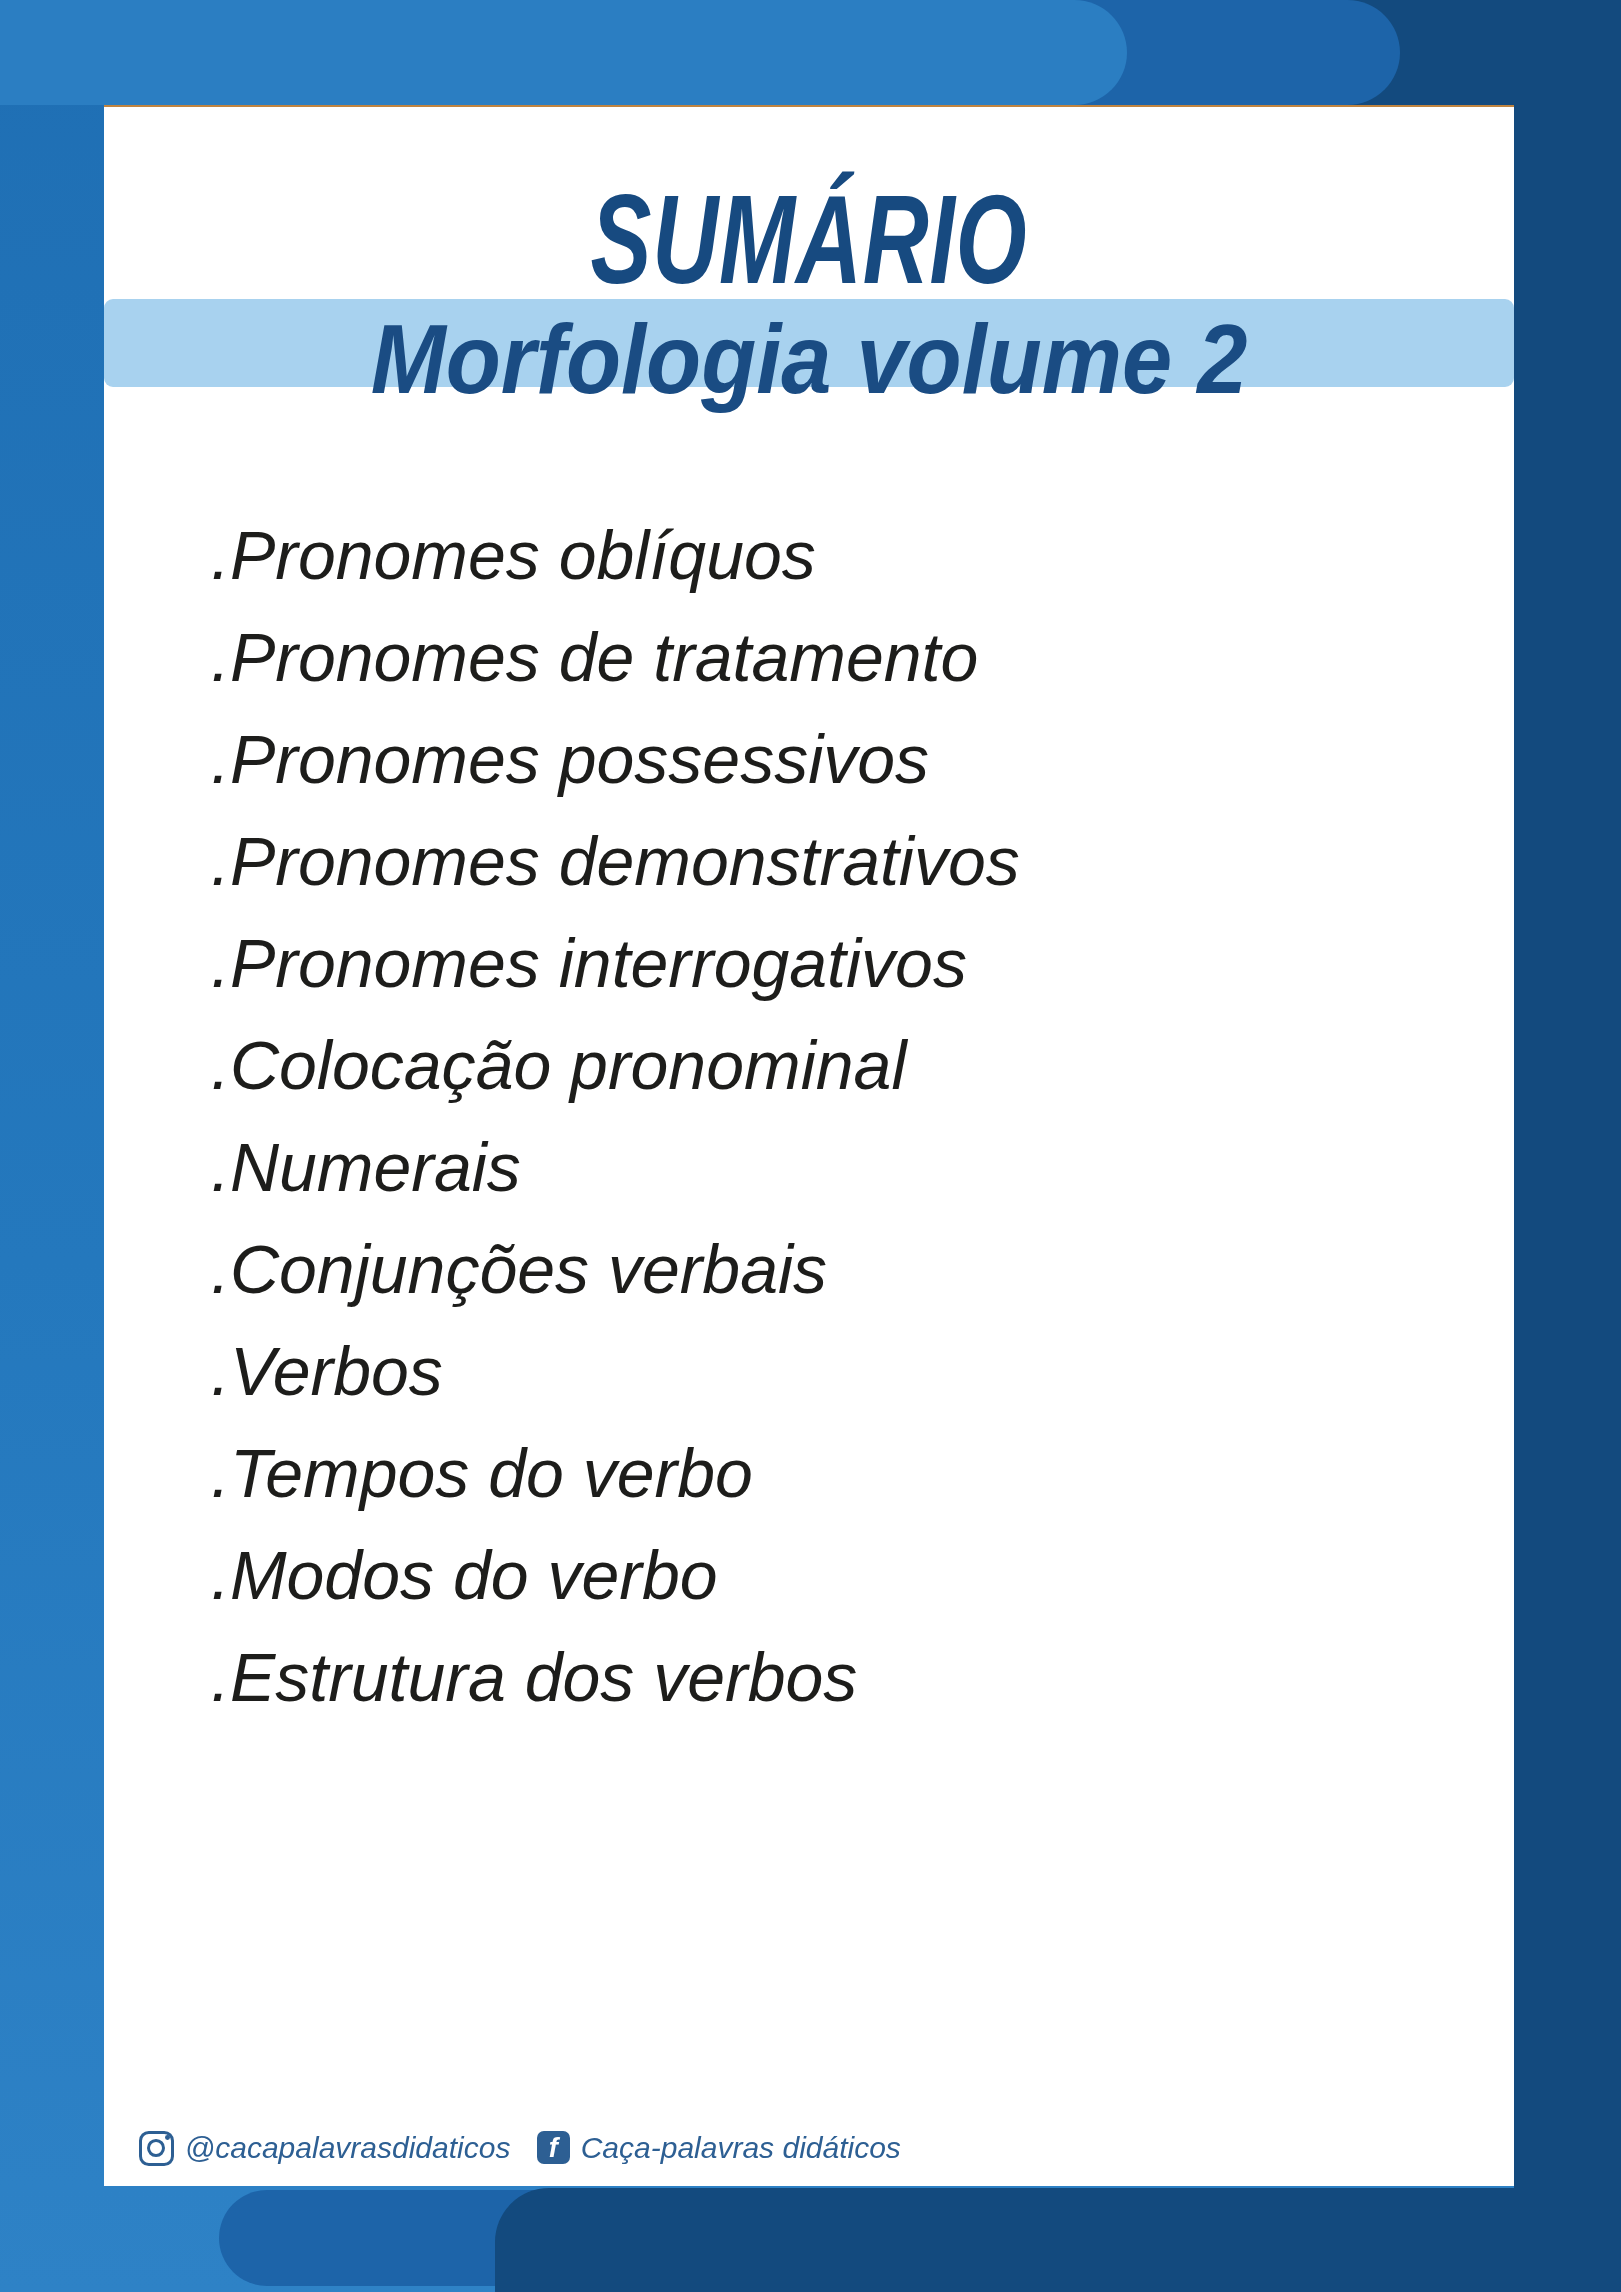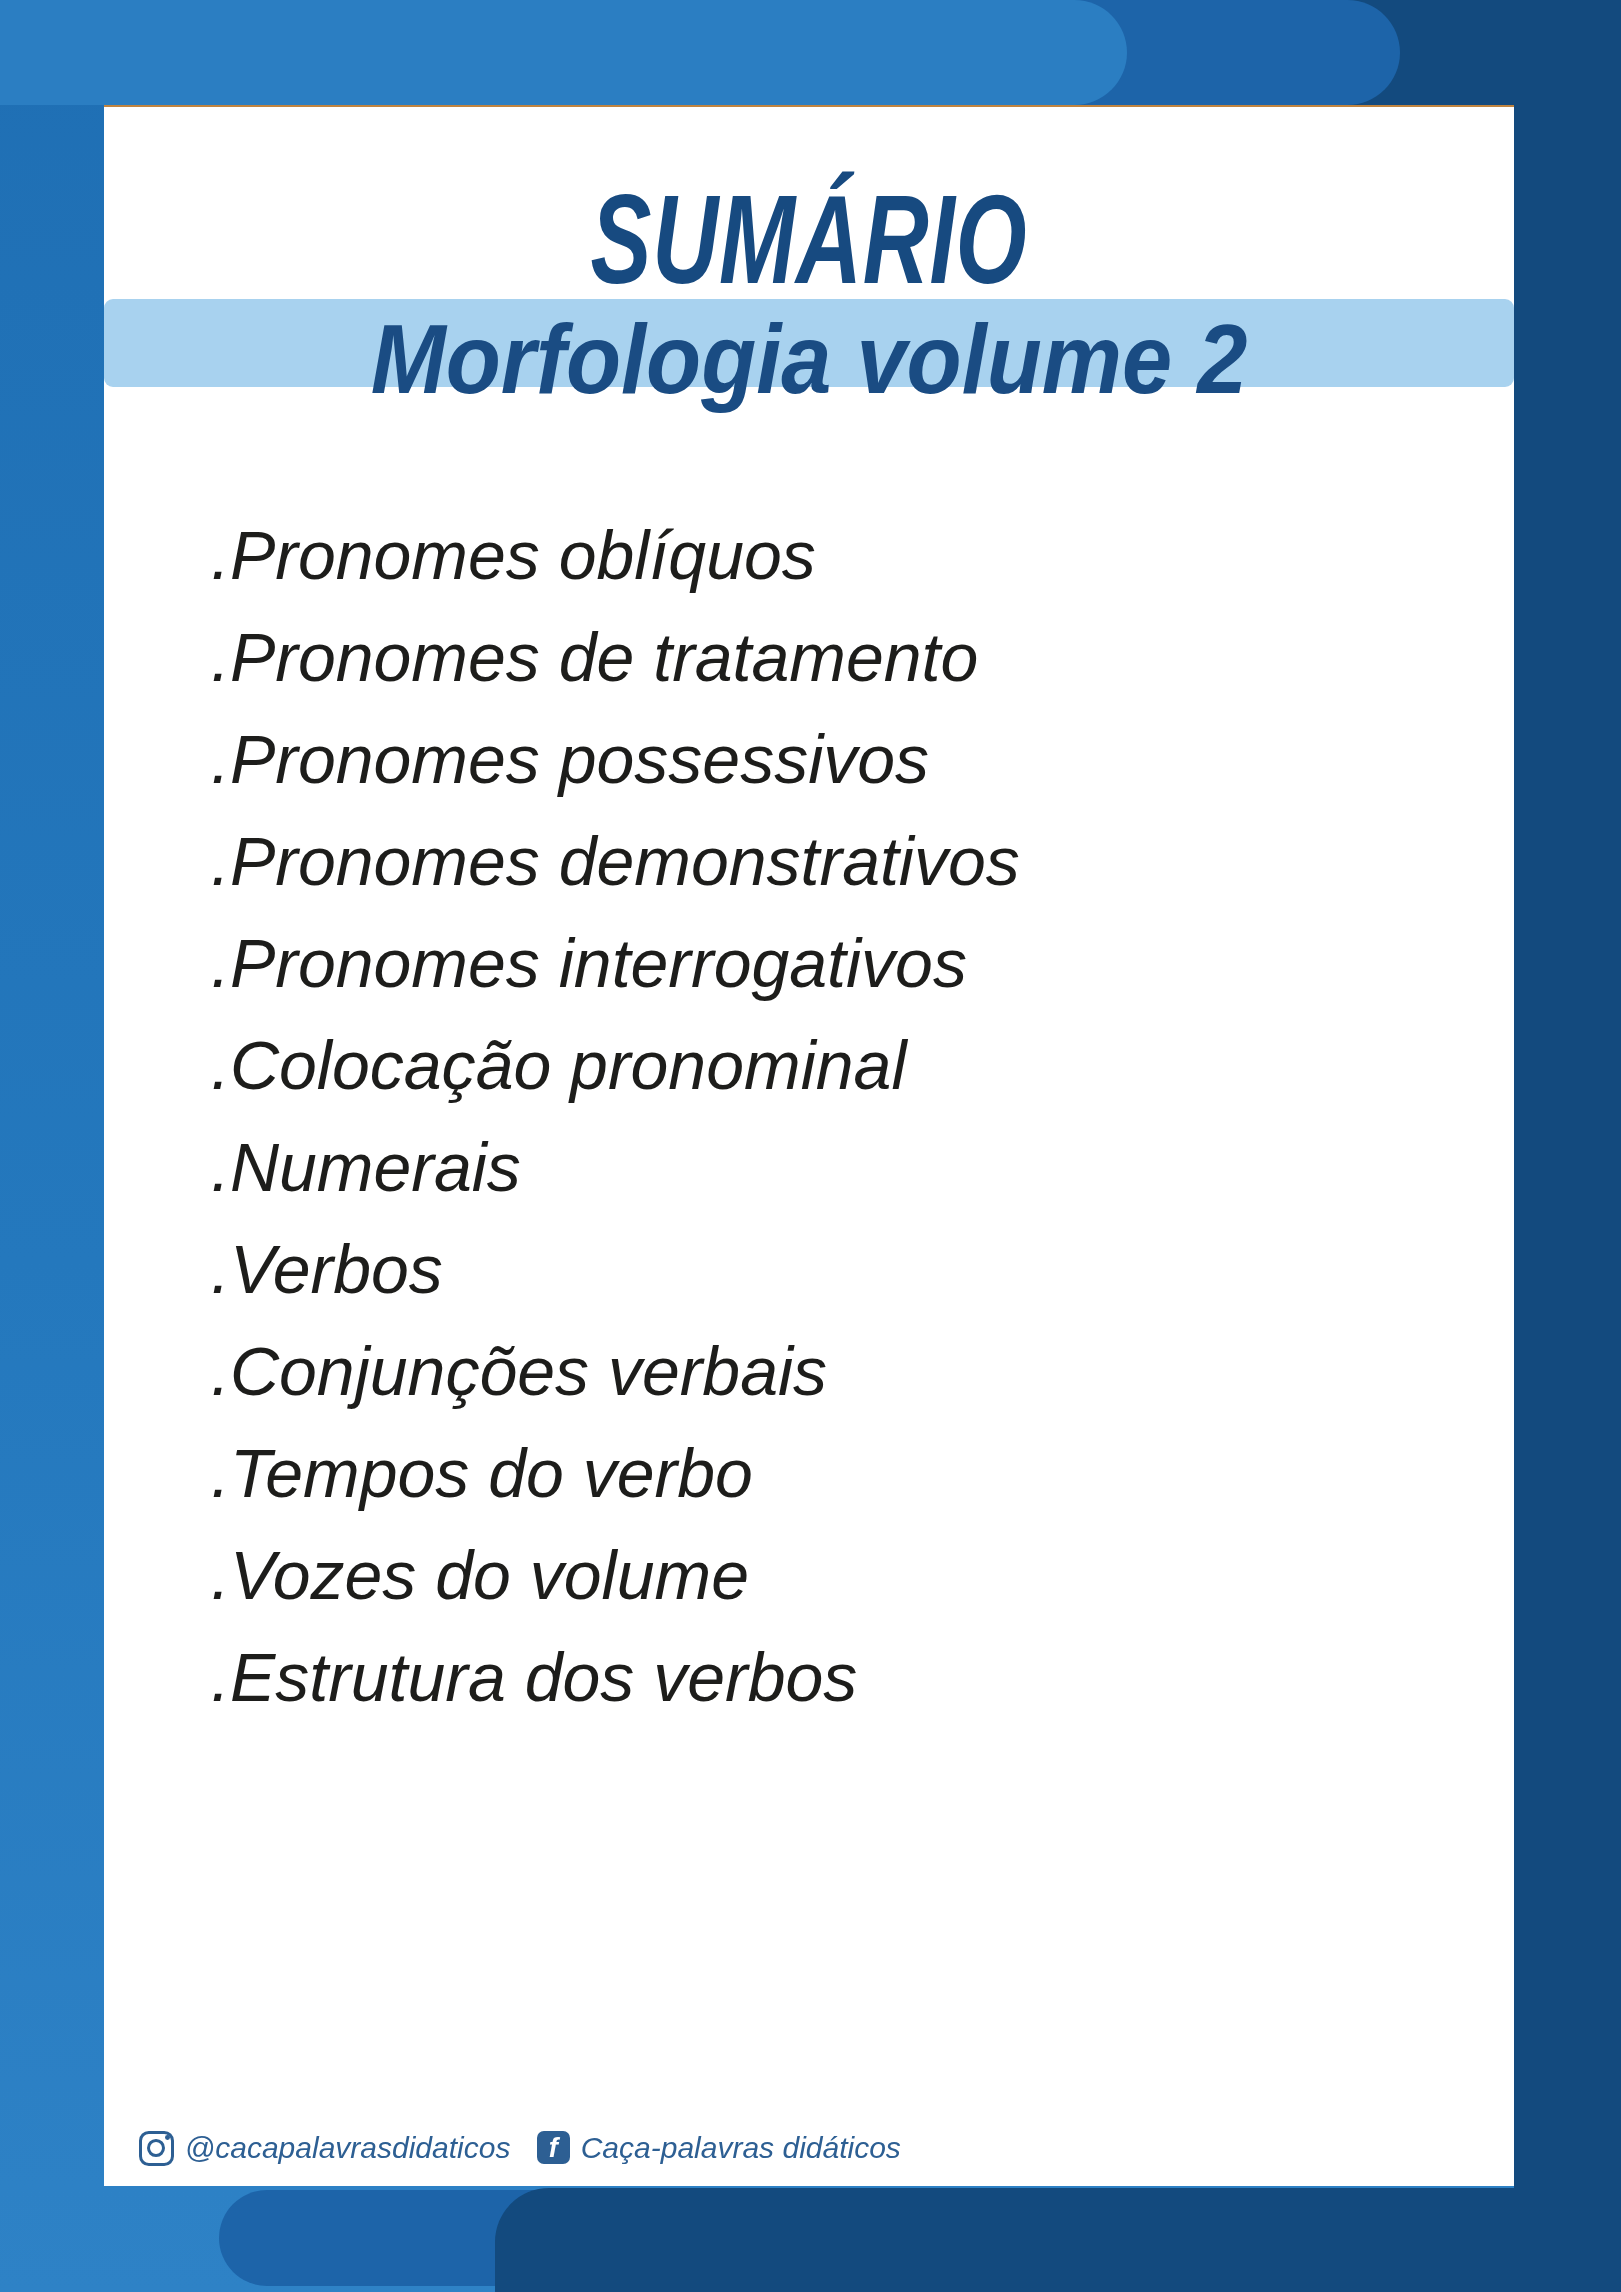--- a/index.html
+++ b/index.html
@@ -92,24 +92,24 @@
 
     <div class="toc">
 
     <div class="toc-item">.Pronomes oblíquos</div>
         <div class="toc-item">.Pronomes de tratamento</div>
         <div class="toc-item">.Pronomes possessivos</div>
         <div class="toc-item">.Pronomes demonstrativos</div>
         <div class="toc-item">.Pronomes interrogativos</div>
         <div class="toc-item">.Colocação pronominal</div>
         <div class="toc-item">.Numerais</div>
+        <div class="toc-item">.Conjunções verbais</div>
         <div class="toc-item">.Verbos</div>
-        <div class="toc-item">.Conjunções verbais</div>
         <div class="toc-item">.Tempos do verbo</div>
-        <div class="toc-item">.Vozes do volume</div>
+        <div class="toc-item">.Modos do verbo</div>
         <div class="toc-item">.Estrutura dos verbos</div>
       </div>
 
     <div class="footer">
       <span class="ig-icon">
         <span class="lens"></span>
         <span class="dot"></span>
       </span>
       <span class="handle">@cacapalavrasdidaticos</span>
       <span class="fb-icon">f</span>

